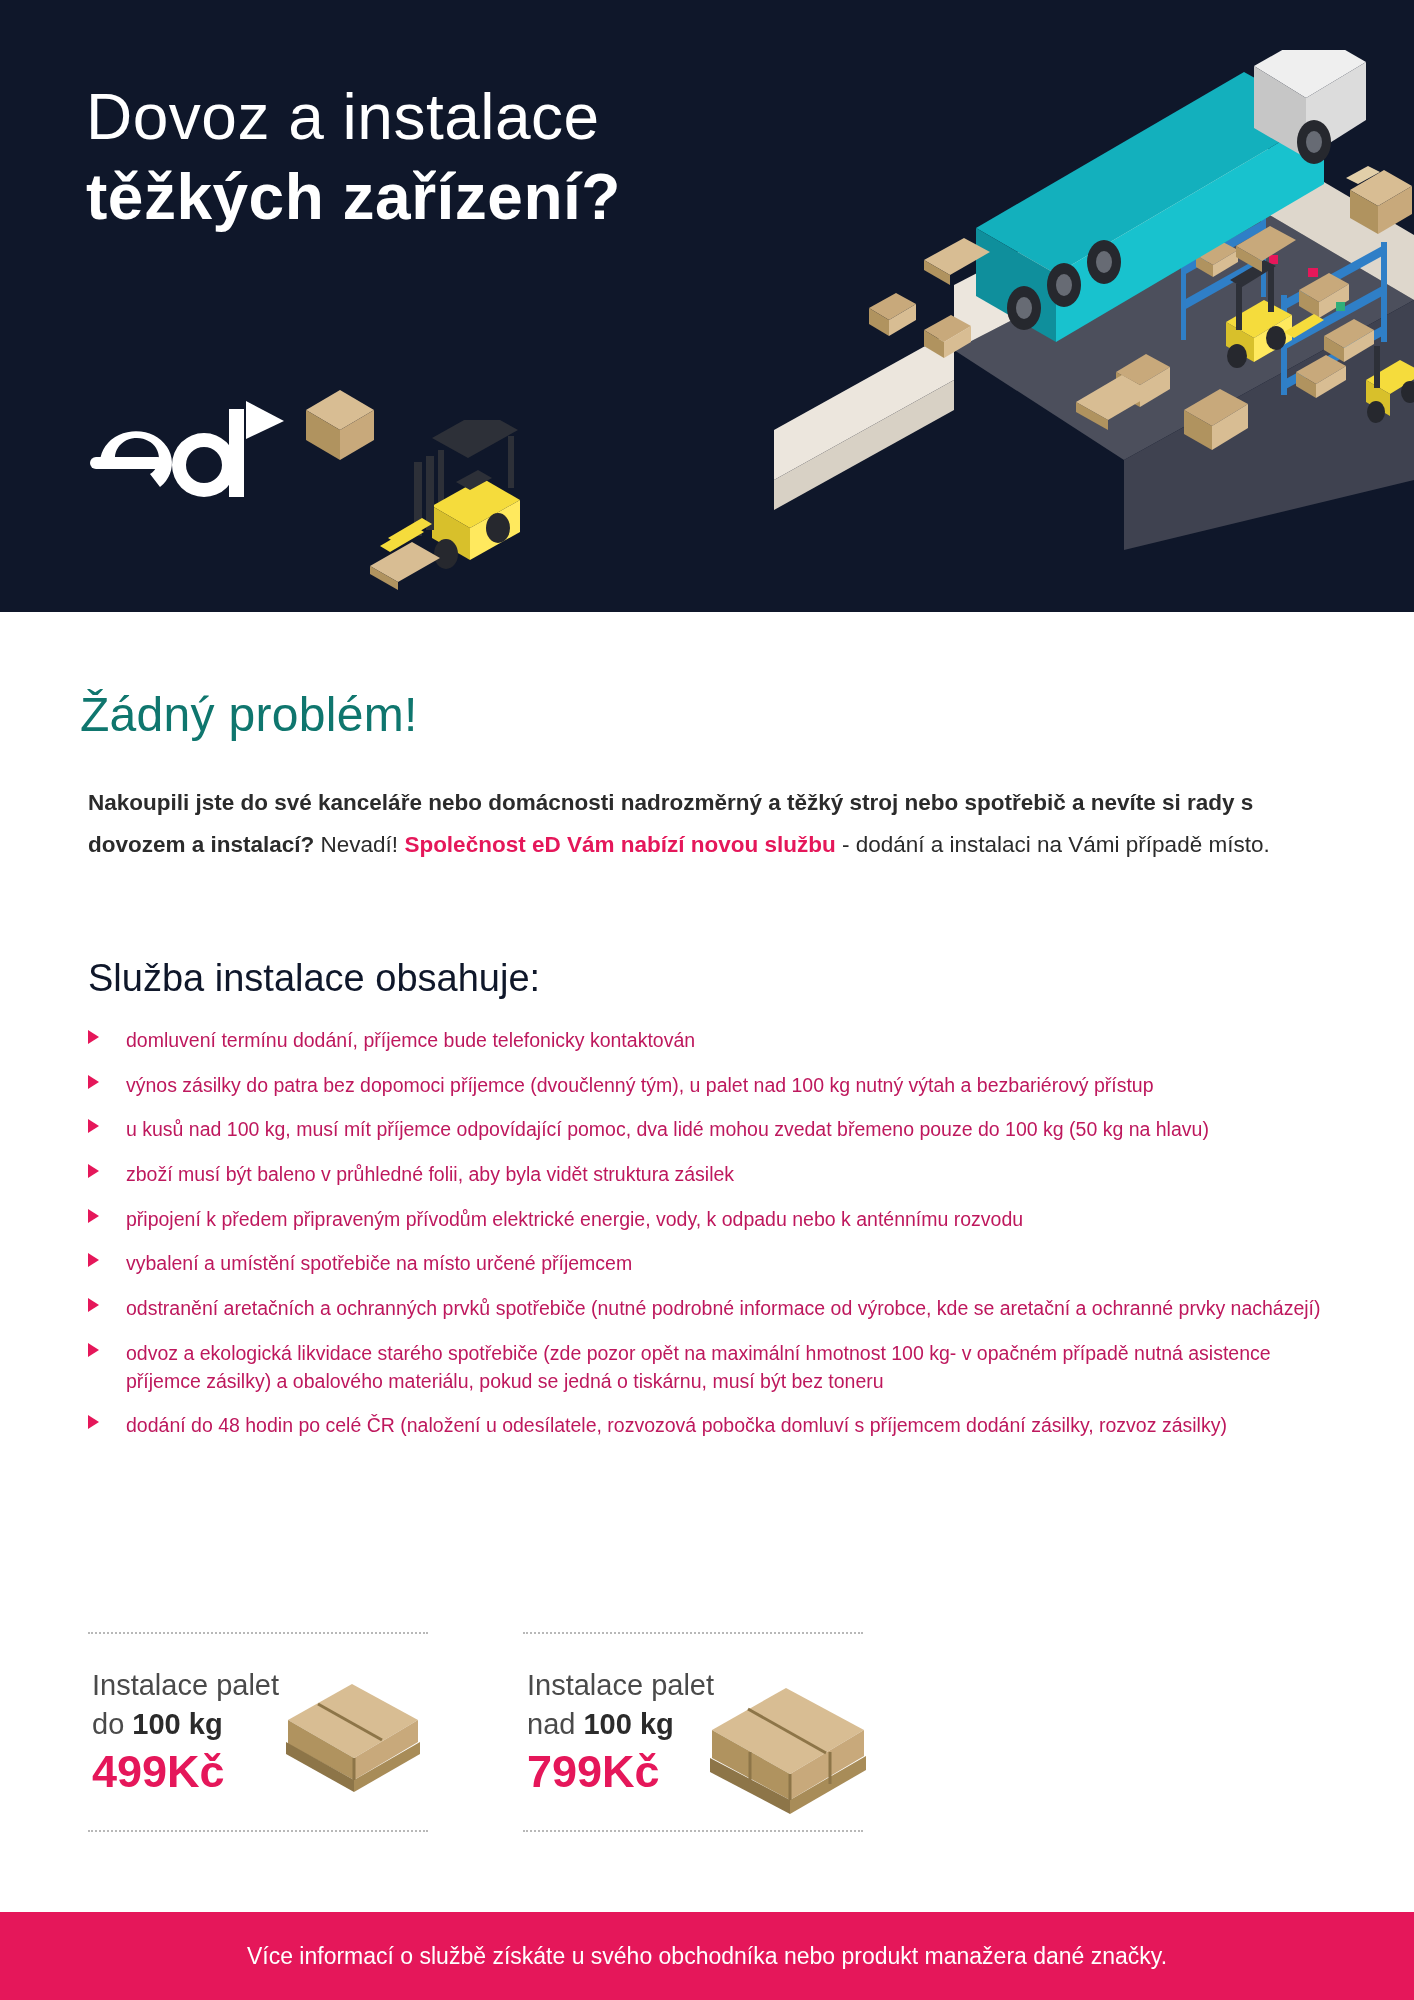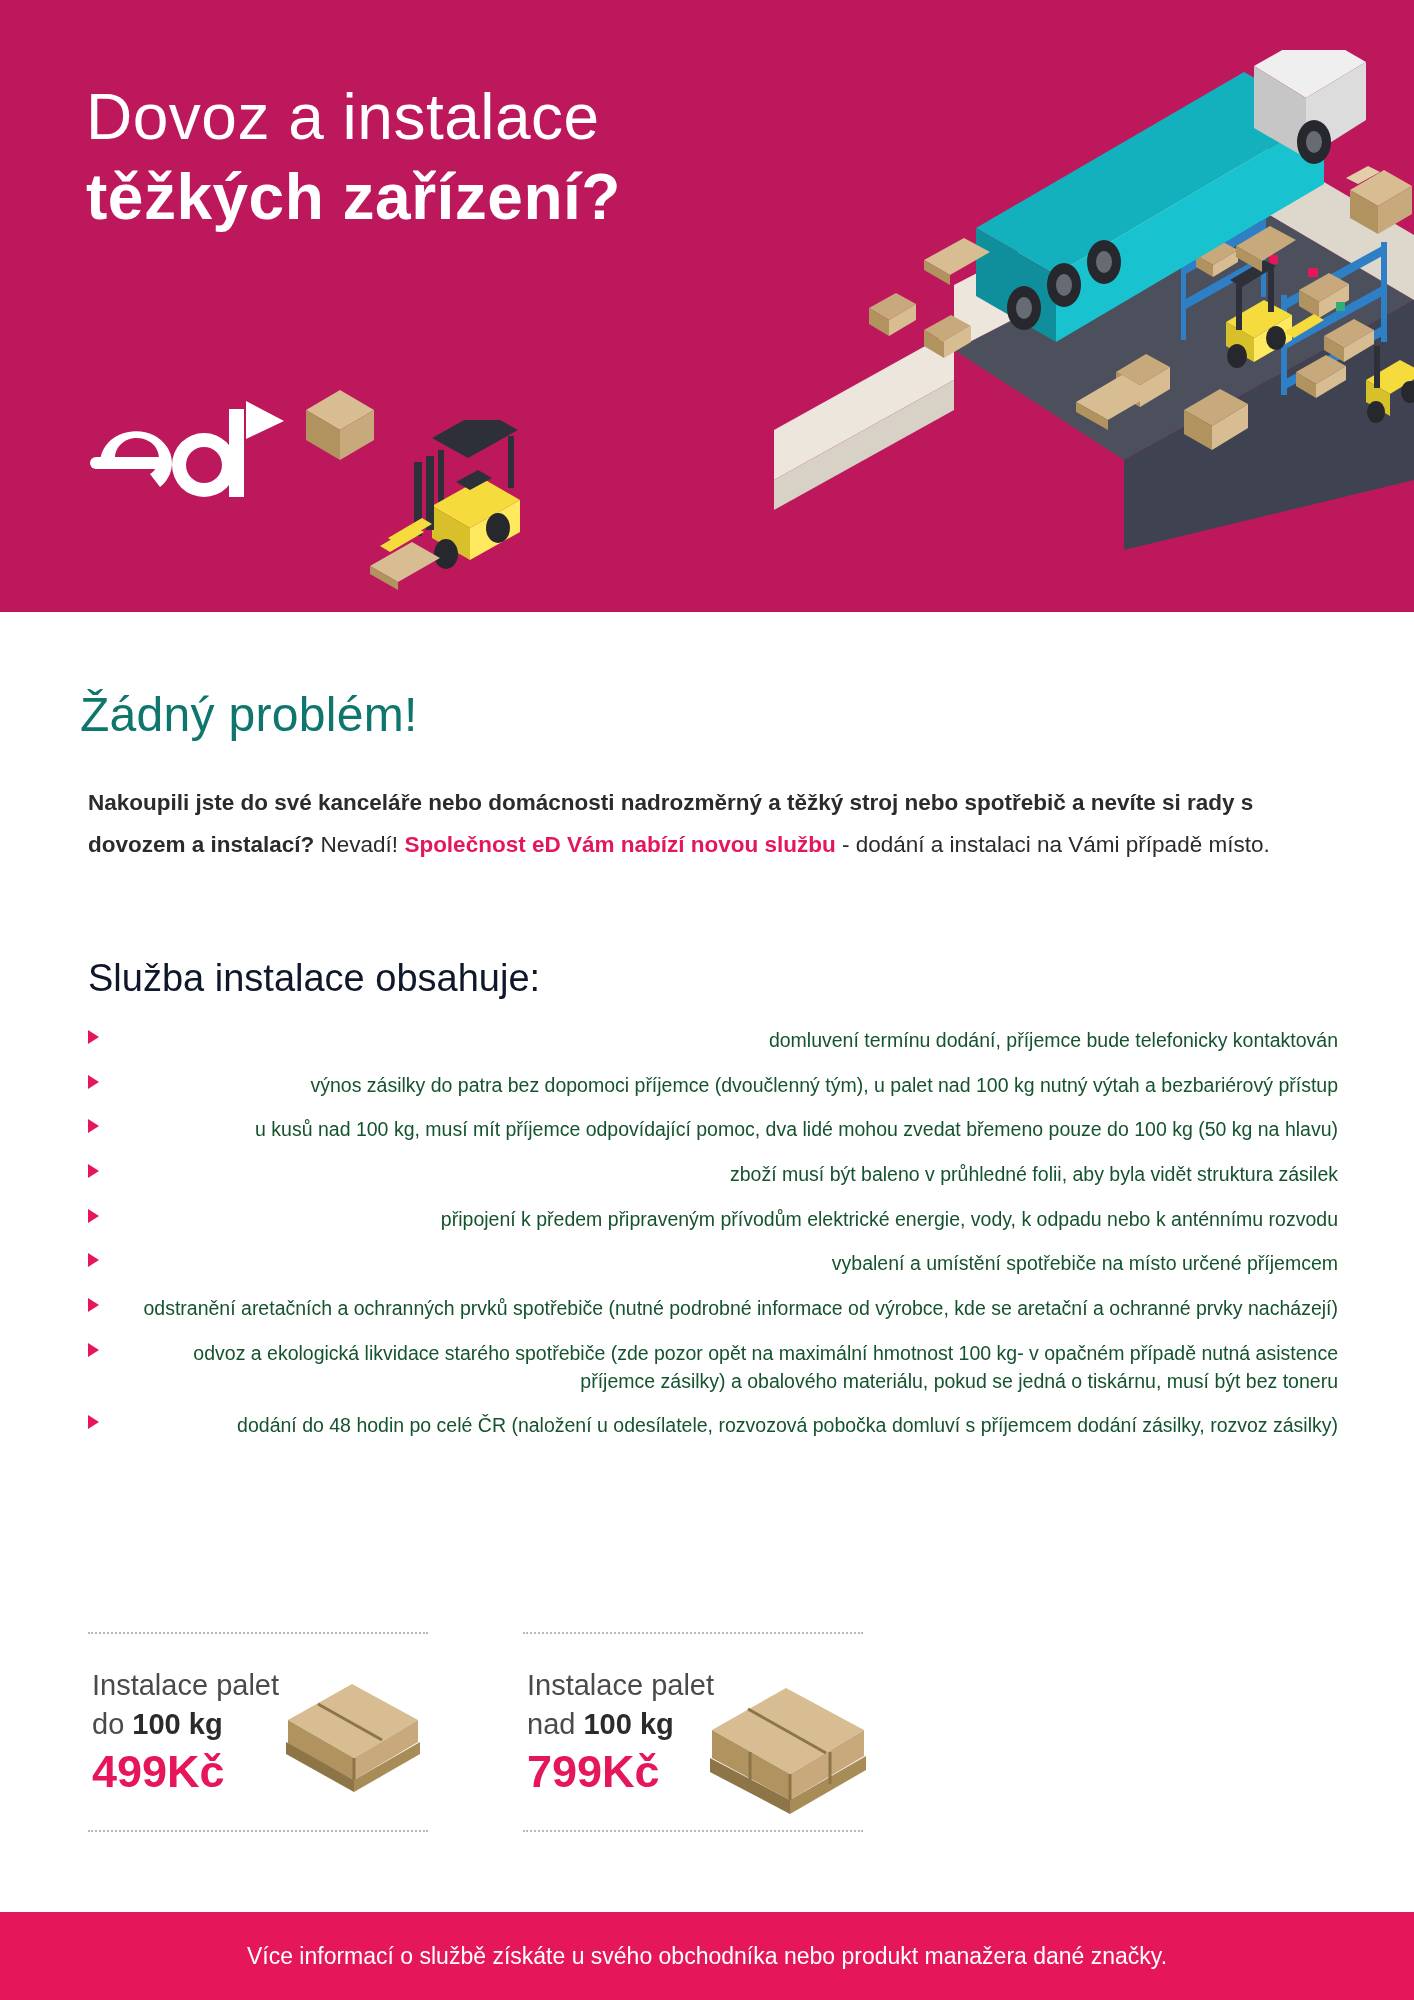--- a/index.html
+++ b/index.html
@@ -17,21 +17,21 @@
     height: 2000px;
     background: #ffffff;
   }
 
   
   .hero {
     position: absolute;
     top: 0; left: 0;
     width: 1414px;
     height: 717px;
-    background: #be185d;
+    background: #0f172a;
     overflow: hidden;
   }
   .hero-title {
     position: absolute;
     left: 86px;
     top: 85px;
     color: #ffffff;
     line-height: 1.0;
   }
   .hero-title .line1 {
@@ -122,22 +122,21 @@
     left: 88px;
     top: 415px;
     width: 1250px;
   }
   .li {
     position: relative;
     padding-left: 38px;
     margin-bottom: 17px;
     font-size: 19.5px;
     line-height: 1.42;
-    color: #14532d;
-    text-align: right;
+    color: #be185d;
   }
   .li .bullet {
     position: absolute;
     left: 0;
     top: 3px;
     width: 0; height: 0;
     border-left: 11px solid #e5175a;
     border-top: 7px solid transparent;
     border-bottom: 7px solid transparent;
   }

